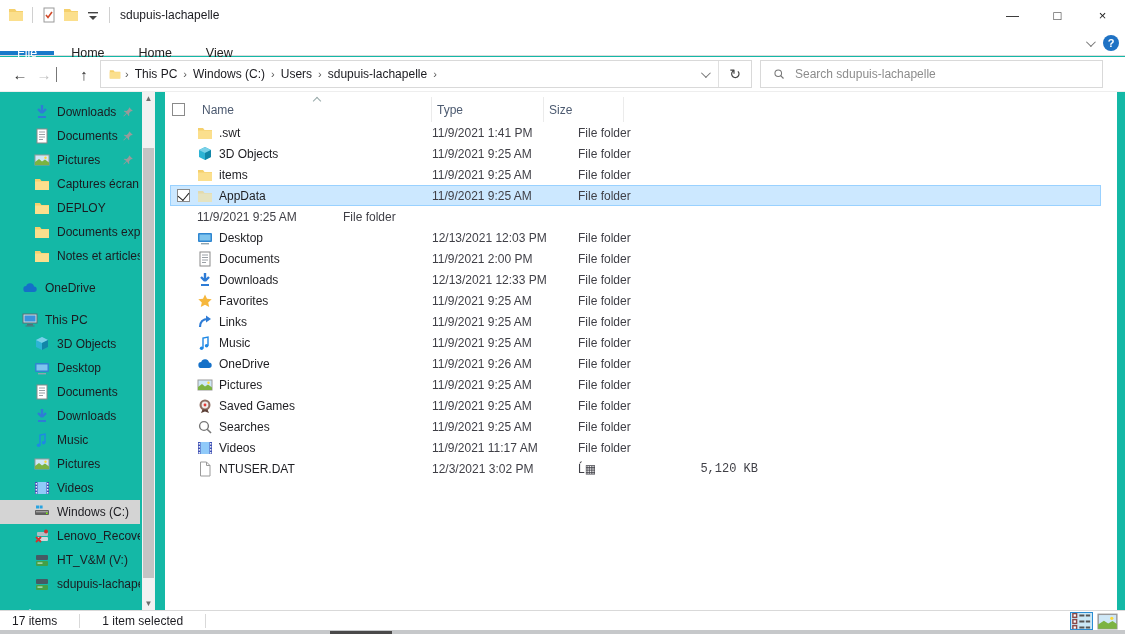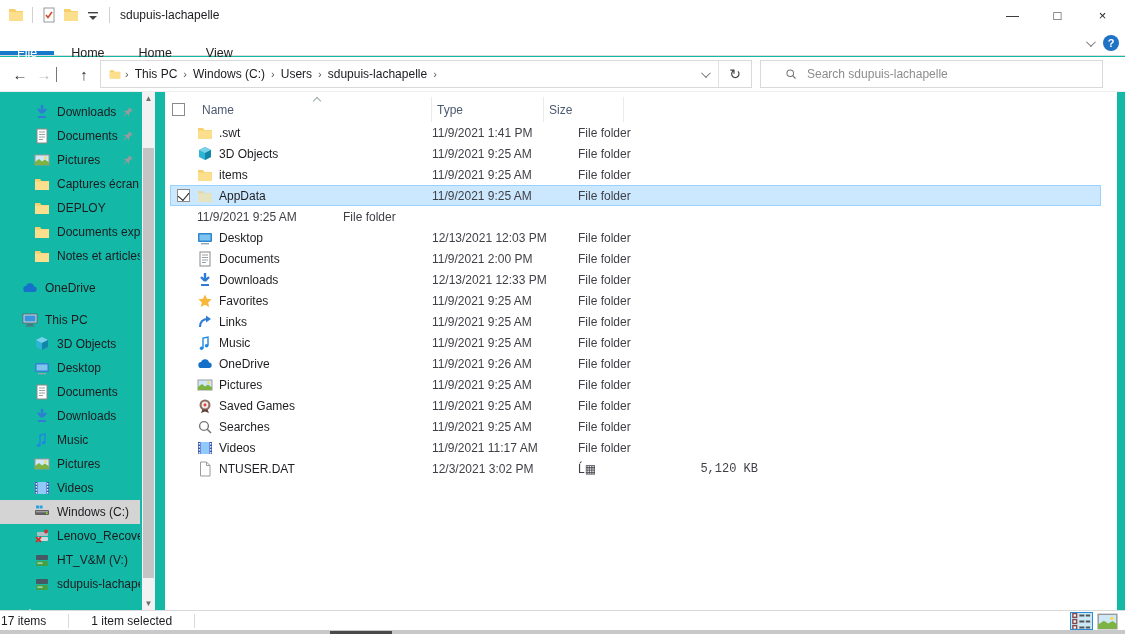--- a/index.html
+++ b/index.html
@@ -39,21 +39,21 @@
   .addr-box { height:28px; width:652px; border:1px solid #d9d9d9; display:flex; align-items:center; background:#fff; }
   .crumbs { display:flex; align-items:center; flex:1; padding-left:6px; overflow:hidden; }
   .crumb { padding:0 4px; color:#1b1b20; white-space:nowrap; }
   .crumb-sep { color:#555; font-size:11px; padding:0 2px; }
   .addr-right { display:flex; align-items:center; height:100%; }
   .addr-drop { width:28px; height:100%; display:flex; align-items:center; justify-content:center; }
   .addr-divider { width:1px; height:100%; background:#e0e0e0; }
   .refresh-btn { width:32px; height:100%; display:flex; align-items:center; justify-content:center;
     color:#444; font-size:14px; }
   .search-box { margin-left:8px; height:28px; width:343px; border:1px solid #d9d9d9;
-    display:flex; align-items:center; padding-left:22px; gap:8px; background:#fff; }
+    display:flex; align-items:center; padding-left:10px; gap:8px; background:#fff; }
   .search-ph { color:#8c8c8c; font-size:12px; }
 
   
   .main { position:absolute; top:92px; left:0; width:1117px; height:518px; border-right:1px solid #d9d9d9; }
   .sidebar { position:absolute; top:0; left:0; width:155px; height:518px; overflow:hidden; }
   .side-list { position:absolute; top:8px; left:0; right:15px; }
   .side-item { height:24px; display:flex; align-items:center; gap:7px; padding-left:34px; position:relative; }
   .side-item.root { padding-left:22px; }
   .side-item.selected { background:#d4d4d4; }
   .side-item .lbl { white-space:nowrap; overflow:hidden; }
@@ -86,21 +86,21 @@
   .checkbox.checked:after { content:""; position:absolute; left:2px; top:0px; width:6px; height:9px;
     border-right:1.6px solid #222; border-bottom:1.6px solid #222; transform:rotate(40deg); }
 
   .ic { width:16px; height:16px; display:inline-flex; align-items:center; justify-content:center; flex:none; }
   .ic svg { width:16px; height:16px; }
   .ic.small svg { width:12px; height:12px; }
 
   
   .statusbar { position:absolute; top:610px; left:0; right:0; height:20px; background:#fff;
     border-top:1px solid #d9d9d9; display:flex; align-items:center; }
-  .status-text { padding-left:1px; display:flex; align-items:center; gap:22px; }
+  .status-text { padding-left:12px; display:flex; align-items:center; gap:22px; }
   .status-div { width:1px; height:14px; background:#d9d9d9; }
   .view-btns { position:absolute; right:6px; top:1px; display:flex; gap:3px; }
   .vbtn { width:23px; height:18px; display:flex; align-items:center; justify-content:center; }
   .vbtn.active { background:#cbe8f6; outline:1px solid #2a8dd4; outline-offset:-1px; }
   .bottom-sliver { position:absolute; top:630px; left:0; right:0; height:4px; background:#c6c8ca; }
   .sliver-smudge { position:absolute; left:330px; top:1px; width:62px; height:3px; background:#4a4a4a; }
 </style>
 </head>
 <body>
 

